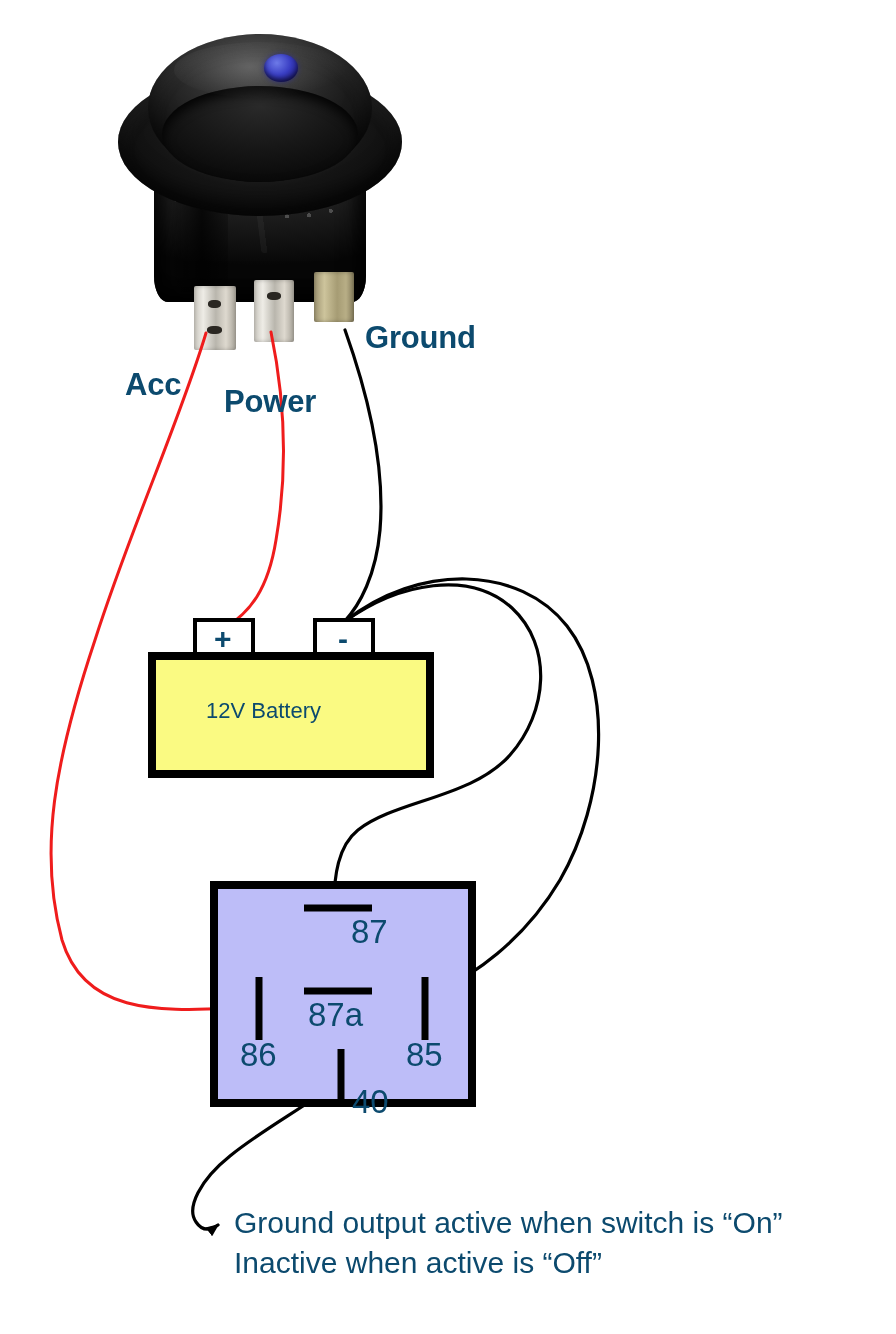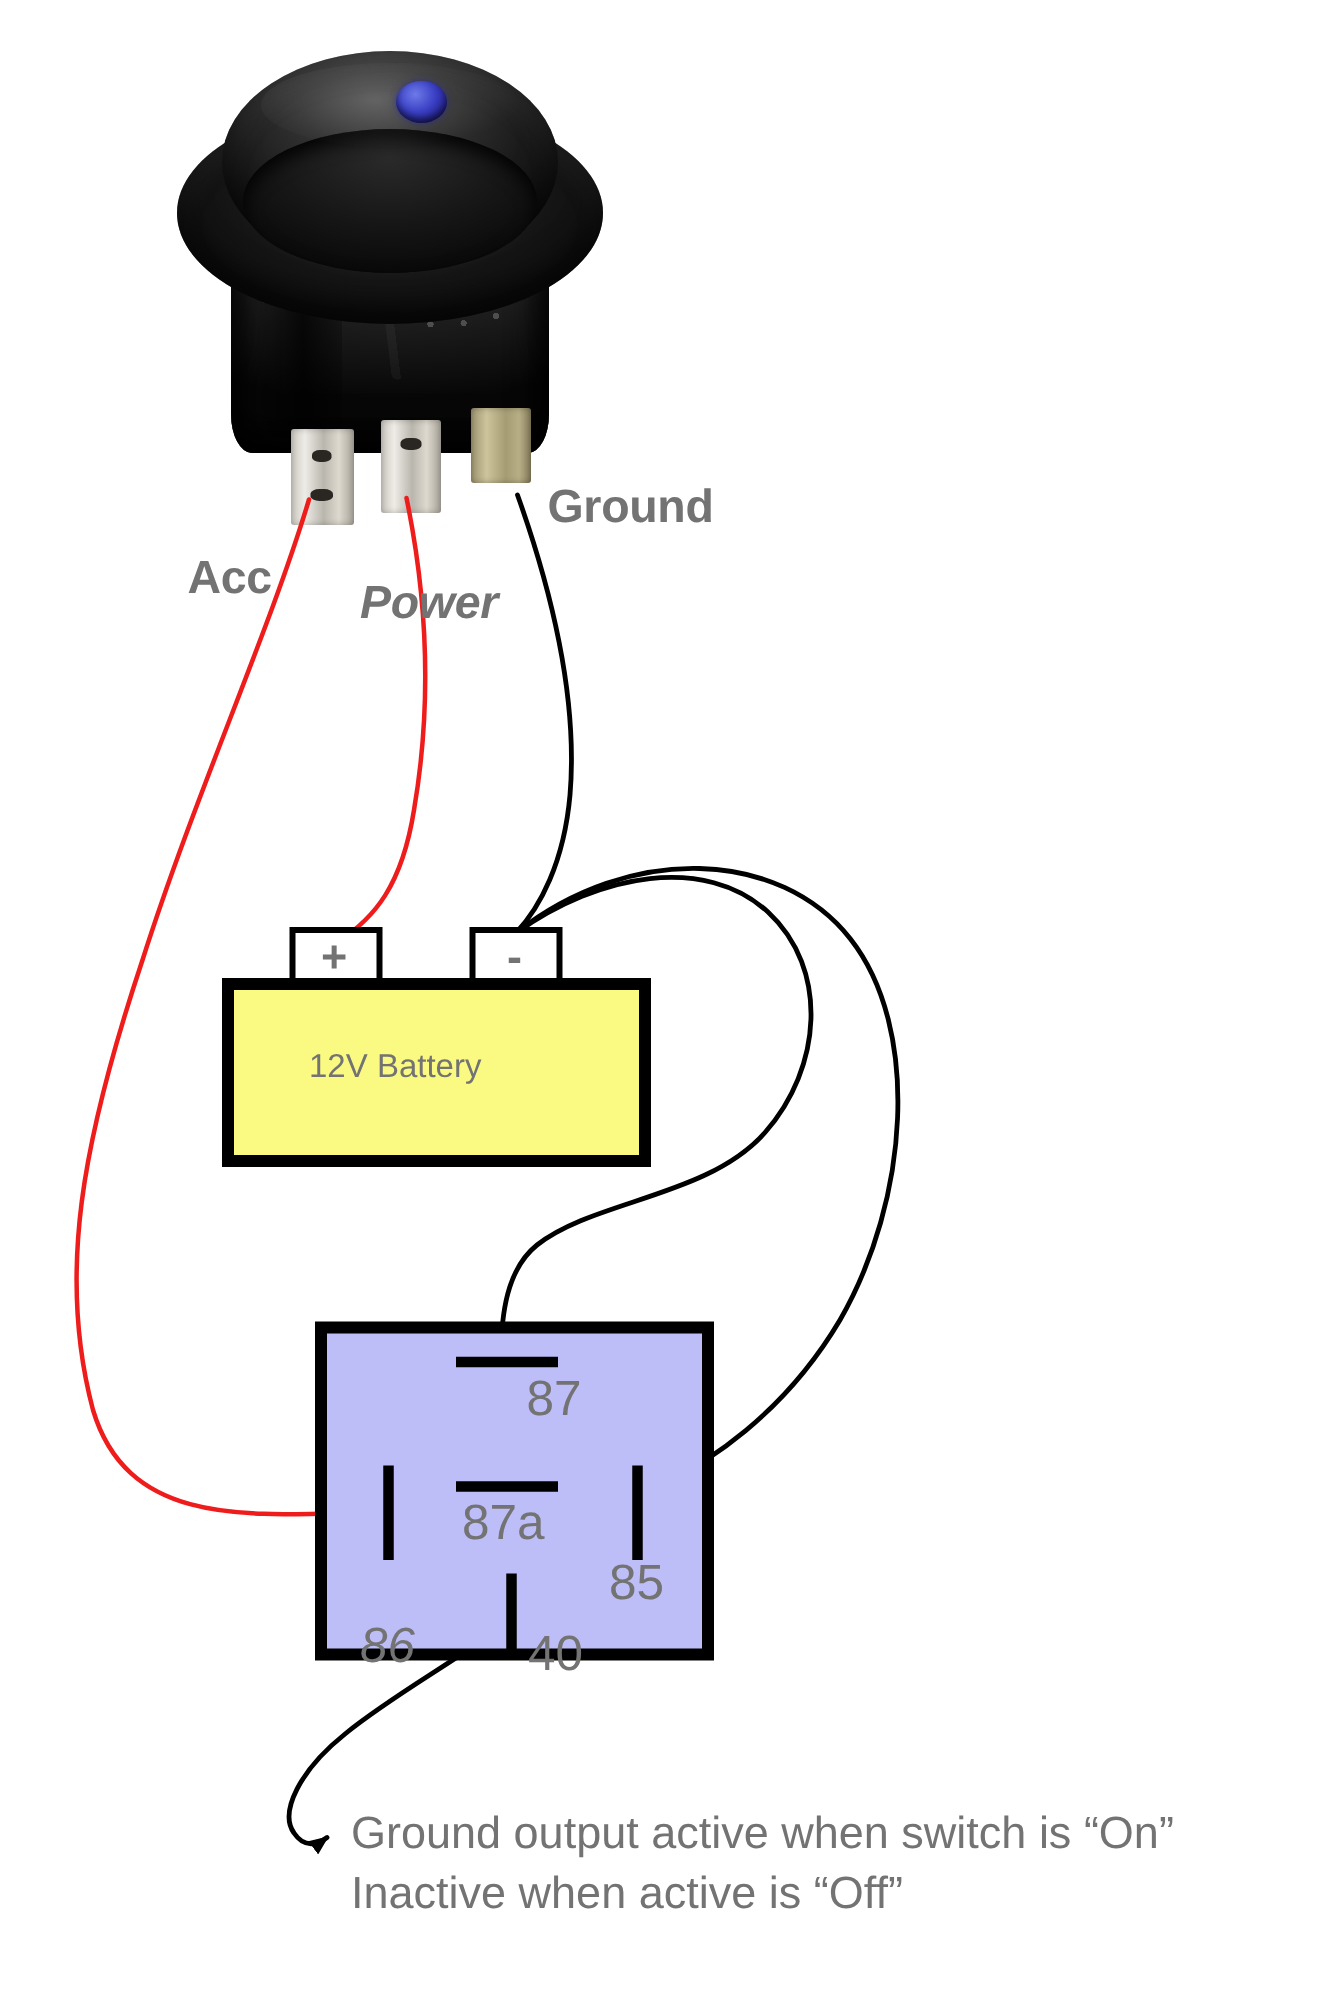--- a/index.html
+++ b/index.html
@@ -28,21 +28,21 @@
     fill: none;
     stroke-linecap: round;
     stroke-linejoin: round;
   }
   .wire-black { stroke: #000000; stroke-width: 3.2; }
   .wire-red   { stroke: #ef1c1c; stroke-width: 3.0; }
   .term-bar   { stroke: #000000; stroke-width: 7; stroke-linecap: butt; }
 
   .lbl {
     position: absolute;
-    color: #737373;
+    color: #0c4a6e;
     white-space: pre;
     line-height: 1.0;
   }
   .switch-label { font-size: 31px; font-weight: bold; letter-spacing: -0.2px; }
   .batt-text    { font-size: 22px; }
   .term-text    { font-size: 33px; }
   .caption-text { font-size: 30px; line-height: 1.32; }
   .pm-text      { font-size: 30px; font-weight: bold; }
 
   
@@ -220,30 +220,30 @@
     <rect x="214" y="885" width="258" height="218" fill="#bdbdf8" stroke="#000000" stroke-width="8"></rect>
 
     <line class="term-bar" x1="304" y1="908" x2="372" y2="908"></line>
     <line class="term-bar" x1="304" y1="991" x2="372" y2="991"></line>
     <line class="term-bar" x1="259" y1="977" x2="259" y2="1040"></line>
     <line class="term-bar" x1="425" y1="977" x2="425" y2="1040"></line>
     <line class="term-bar" x1="341" y1="1049" x2="341" y2="1106"></line>
   </svg>
 
   <div class="lbl switch-label" style="left:125px; top:369px;">Acc</div>
-  <div class="lbl switch-label" style="left:240px; top:386px;font-style:italic;">Power</div>
+  <div class="lbl switch-label" style="left:224px; top:386px;">Power</div>
   <div class="lbl switch-label" style="left:365px; top:322px;">Ground</div>
 
   <div class="lbl pm-text" style="left:214px; top:624px;">+</div>
   <div class="lbl pm-text" style="left:338px; top:624px;">-</div>
 
   <div class="lbl batt-text" style="left:206px; top:700px;">12V Battery</div>
 
   <div class="lbl term-text" style="left:351px; top:915px;">87</div>
   <div class="lbl term-text" style="left:308px; top:998px;">87a</div>
-  <div class="lbl term-text" style="left:240px; top:1080px;font-style:italic;">86</div>
+  <div class="lbl term-text" style="left:240px; top:1038px;">86</div>
   <div class="lbl term-text" style="left:406px; top:1038px;">85</div>
   <div class="lbl term-text" style="left:352px; top:1085px;">40</div>
 
   <div class="lbl caption-text" style="left:234px; top:1203px;">Ground output active when switch is “On”</div>
   <div class="lbl caption-text" style="left:234px; top:1243px;">Inactive when active is “Off”</div>
 
 </div>
 
 </body></html>

